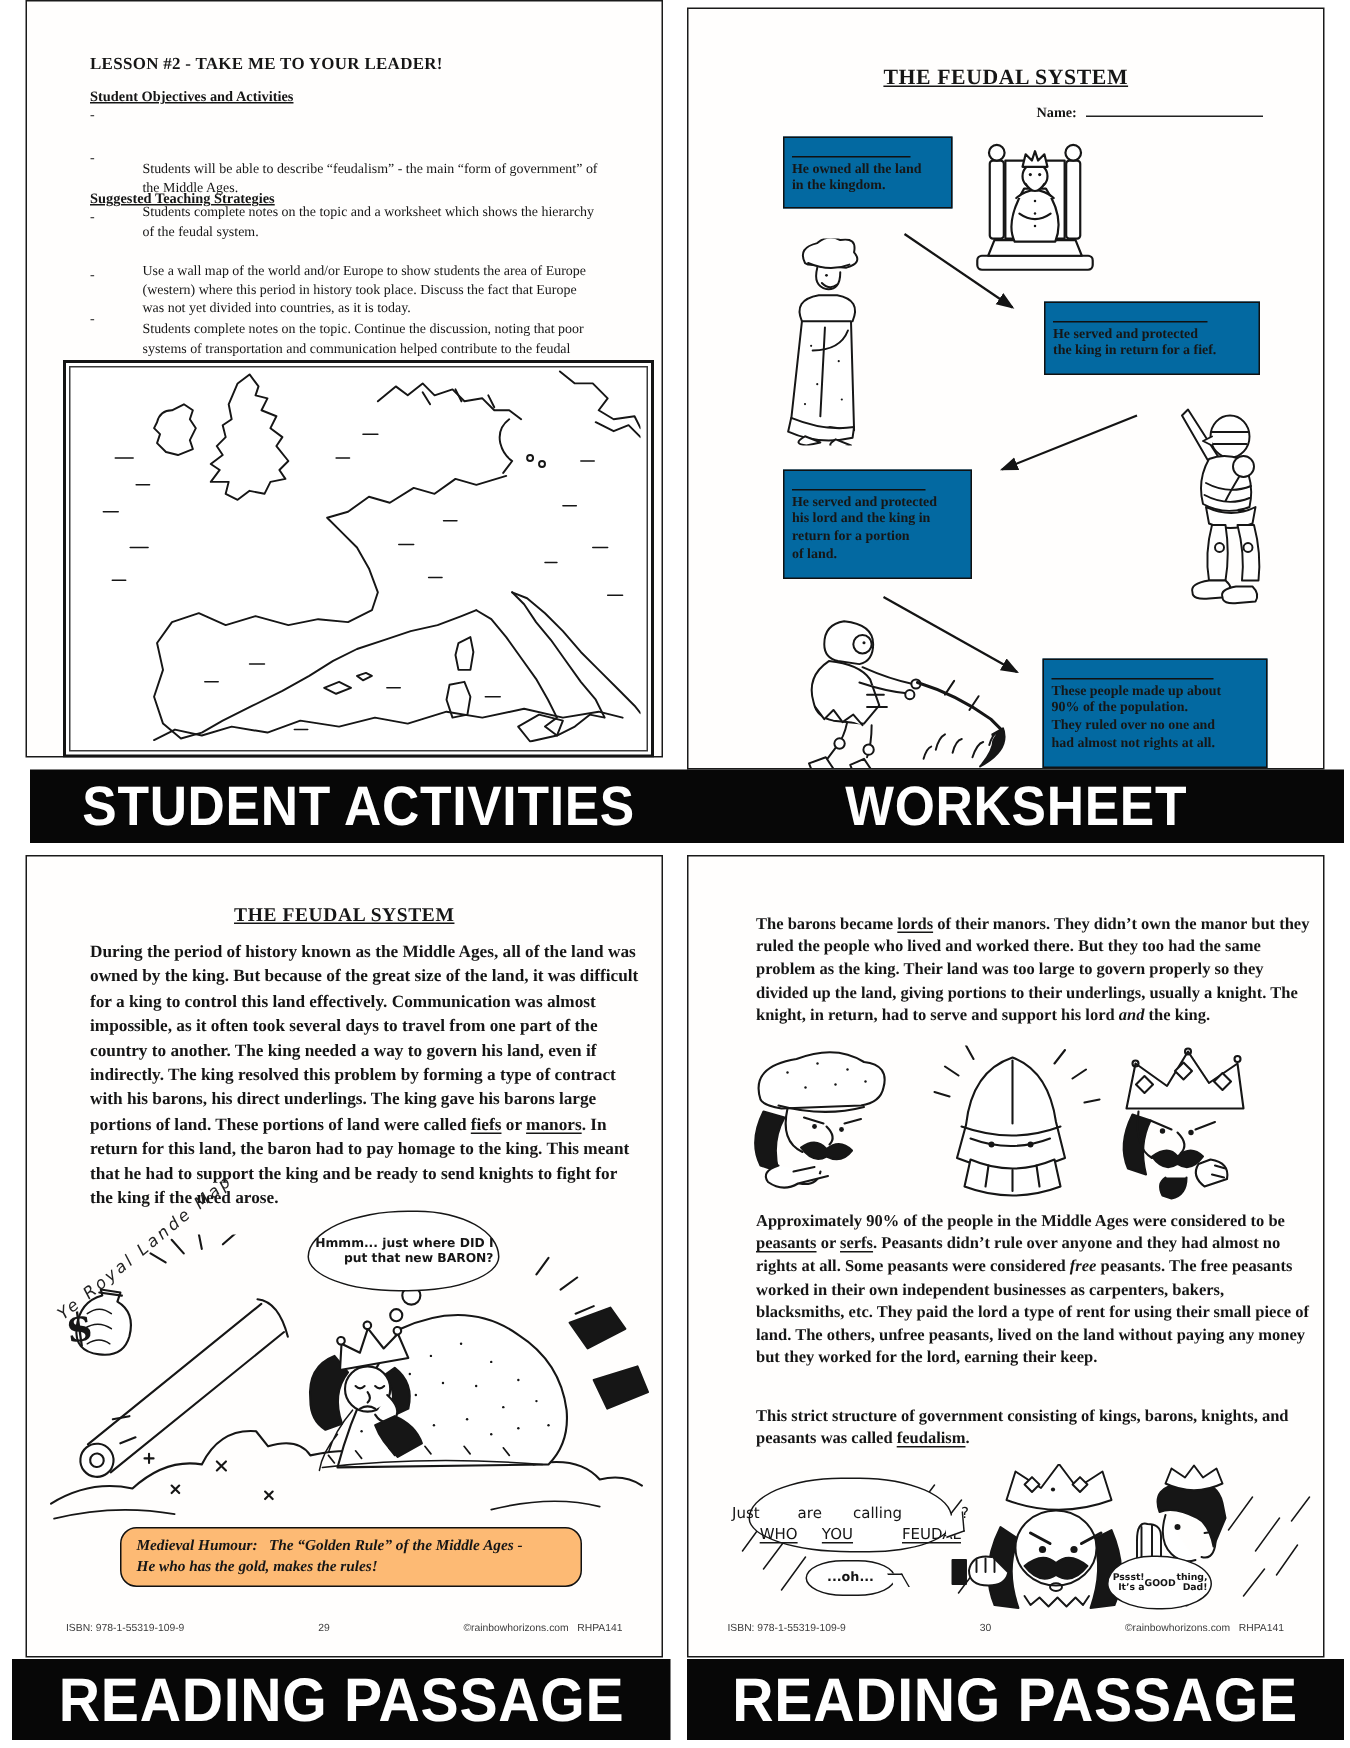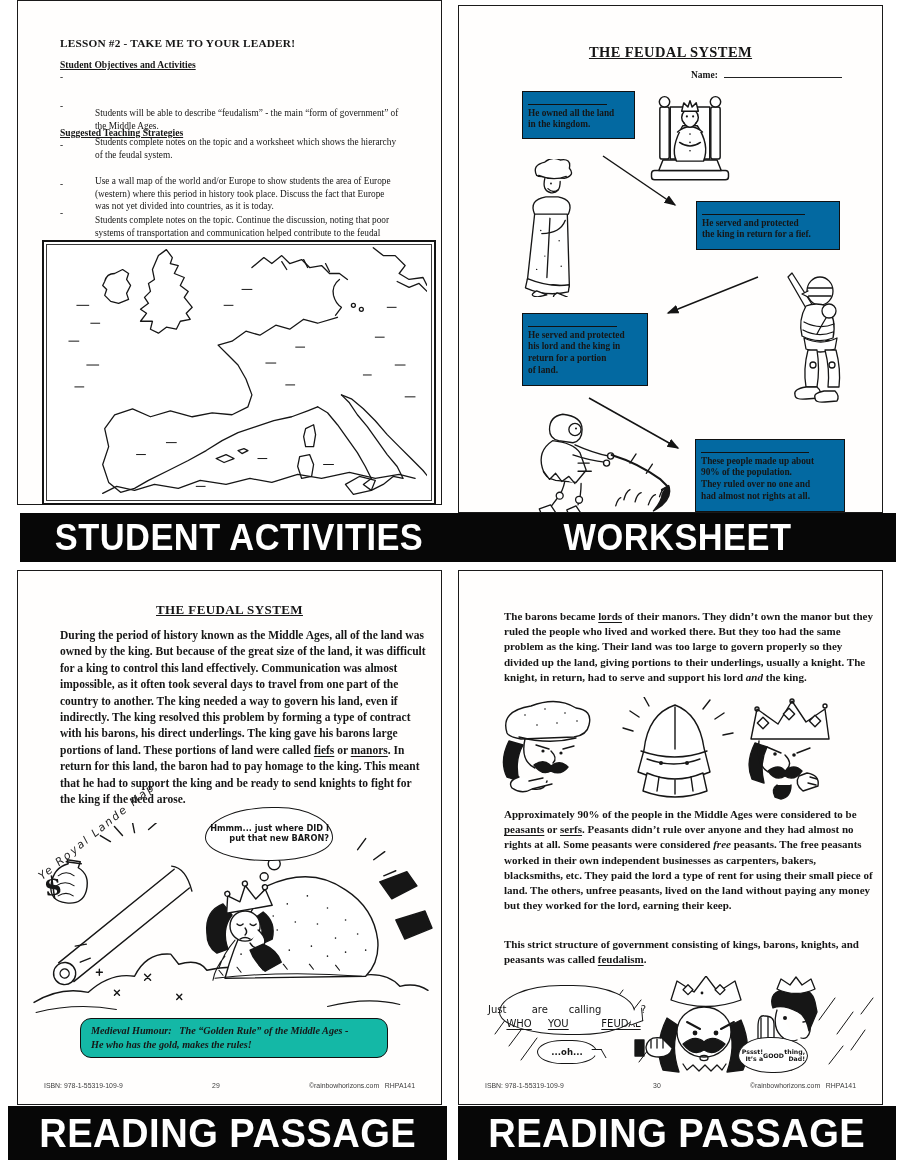--- a/index.html
+++ b/index.html
@@ -37,21 +37,21 @@
   .fig{position:absolute;}
   .arrows{position:absolute;left:0;top:0;pointer-events:none;}
 
   
   .rp-title{position:absolute;left:0;right:0;top:31px;text-align:center;font-size:13px;font-weight:bold;
             text-decoration:underline;letter-spacing:.4px;}
   .rp-par{position:absolute;font-weight:bold;}
   .bl-par{left:42px;top:56px;width:367px;font-size:11.5px;line-height:16.4px;}
   .br-par{left:45px;width:372px;font-size:11px;line-height:15.2px;}
   .humour{position:absolute;left:62px;top:447px;width:308px;border:1.7px solid #111;border-radius:11px;
-          padding:5px 10px;font-size:10.2px;line-height:14px;font-weight:bold;font-style:italic;box-sizing:border-box;background:#14b8a6;}
+          padding:5px 10px;font-size:10.2px;line-height:14px;font-weight:bold;font-style:italic;box-sizing:border-box;background:#fdba74;}
   .footer{position:absolute;left:26px;right:26px;top:511px;display:flex;justify-content:space-between;
           font-family:"Liberation Sans","DejaVu Sans",sans-serif;font-size:6.9px;color:#3c3c3c;}
 
   
   .bubble{position:absolute;background:#fff;border:1.6px solid #161616;text-align:right;
           font-family:"DejaVu Sans",sans-serif;display:flex;align-items:center;justify-content:center;}
   .bub-hmm{left:187px;top:236px;width:120px;height:46px;border-radius:55% 45% 50% 50%/60% 60% 45% 45%;
            font-size:8.2px;line-height:9.6px;font-weight:700;padding:3px;}
   .bub-who{left:40px;top:414px;width:122px;height:44px;border-radius:50% 50% 45% 55%/60% 60% 45% 50%;
            font-size:10px;line-height:12px;font-weight:400;padding:2px 6px;}

